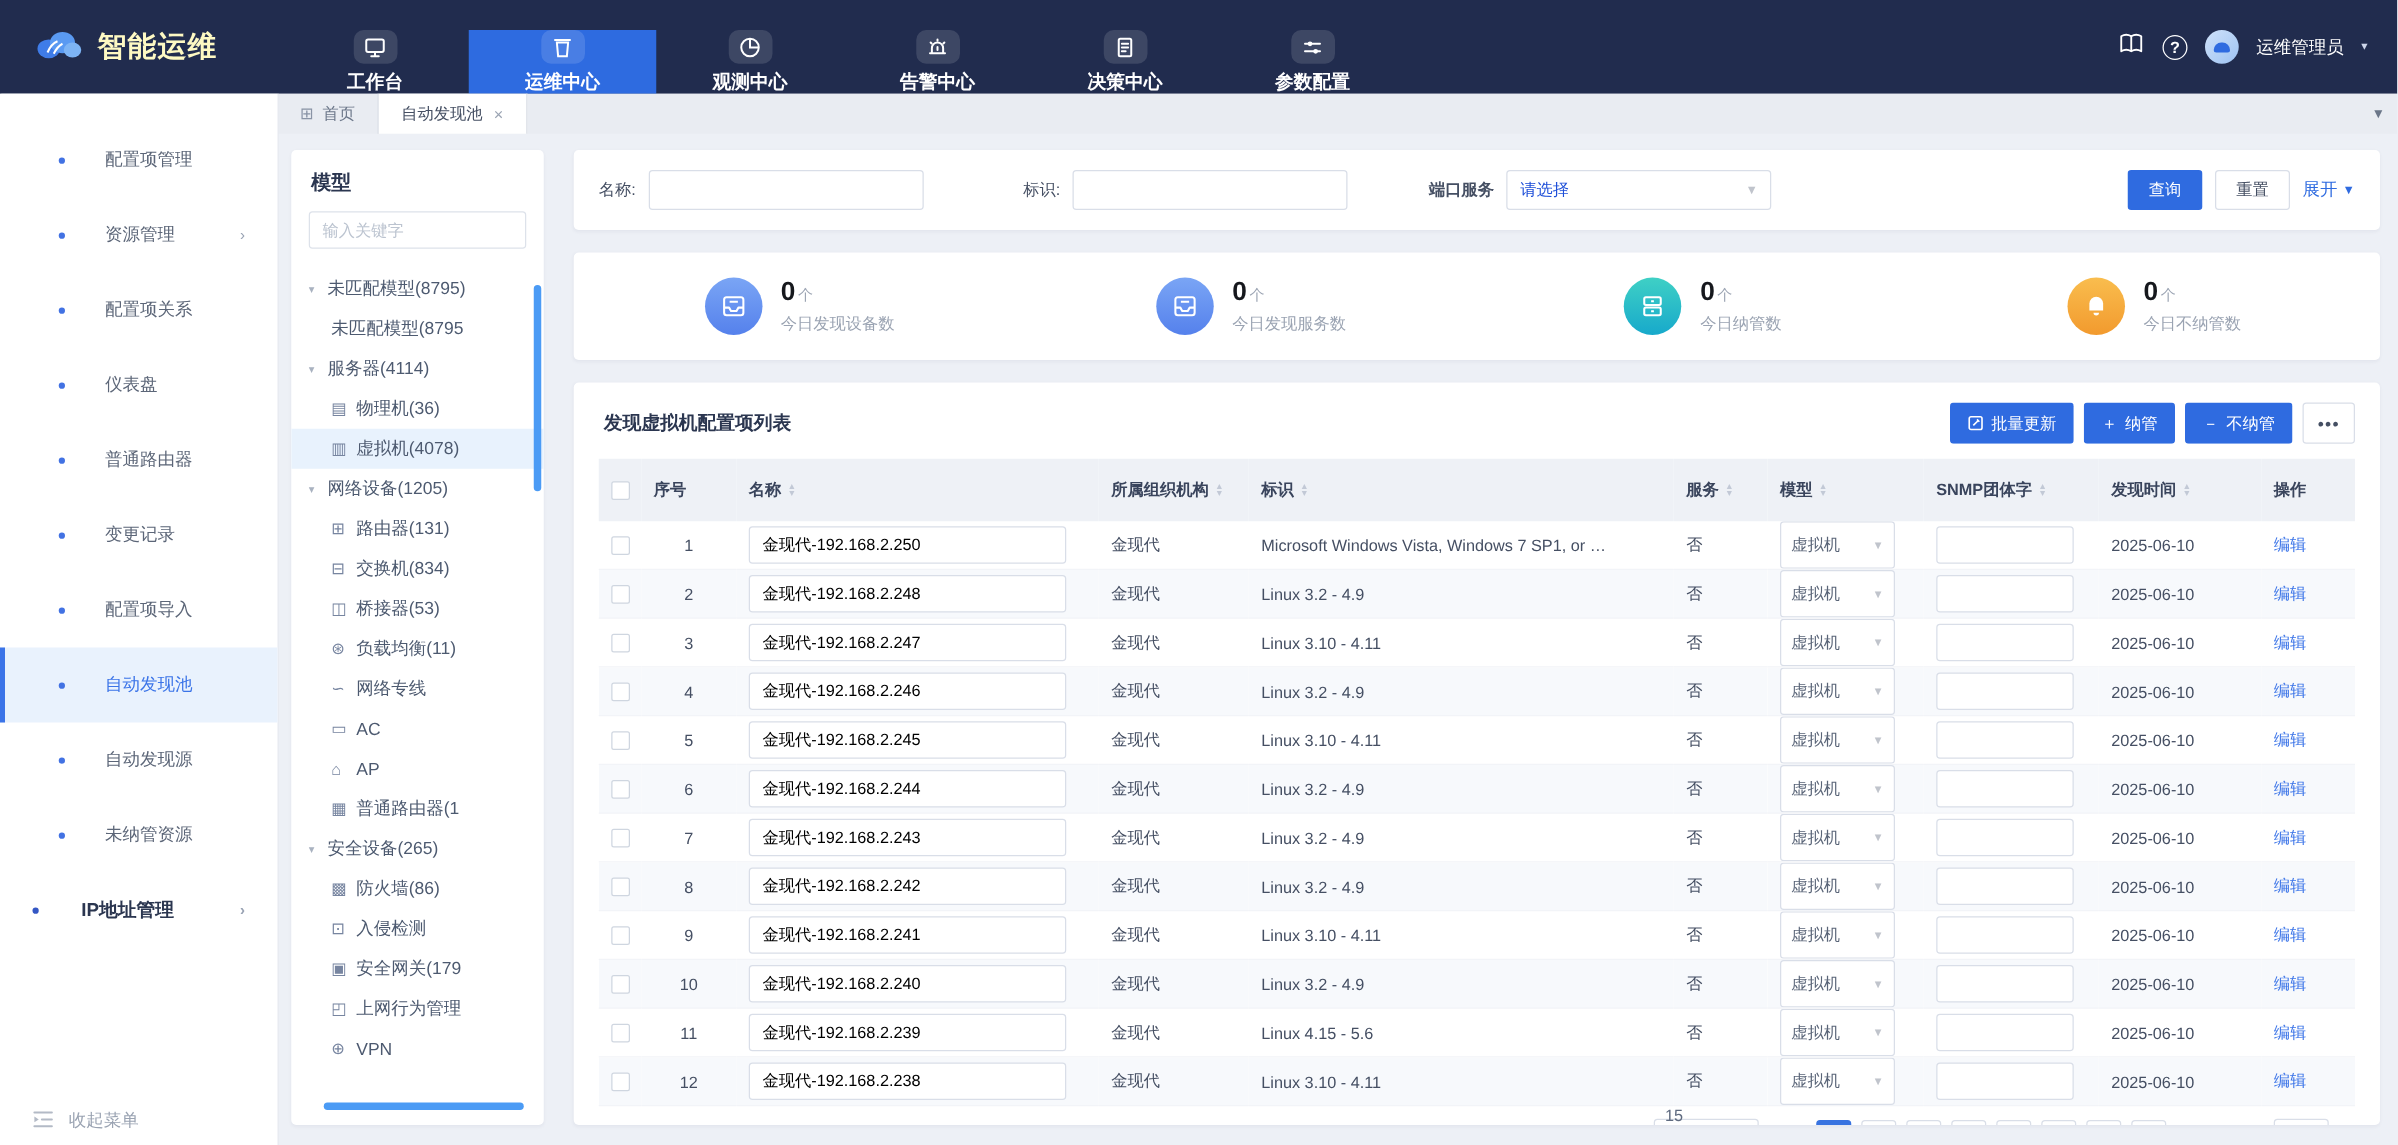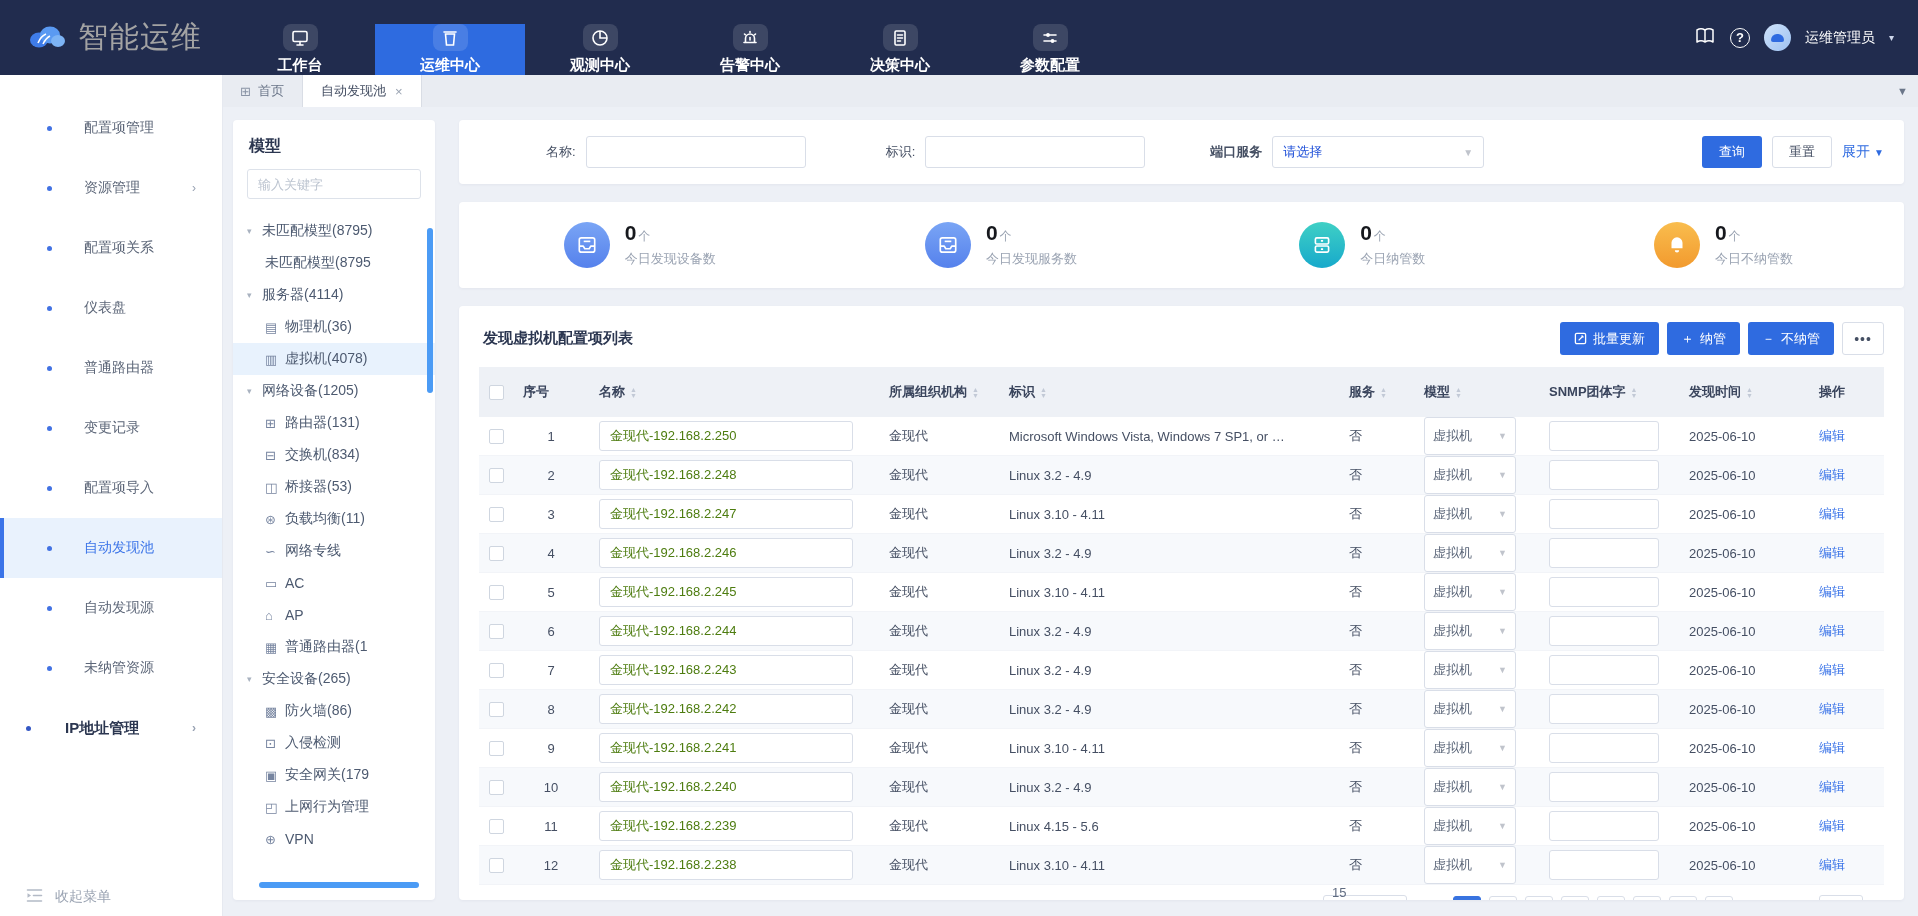--- a/index.html
+++ b/index.html
@@ -2,21 +2,21 @@
 <html><head>
 <meta charset="utf-8">
 <style>
   * { margin:0; padding:0; box-sizing:border-box; }
   body { font-family:"Liberation Sans","DejaVu Sans",sans-serif; background:#edf0f6; }
   .stage { position:relative; width:1918px; height:916px; overflow:hidden; background:#edf0f6; }
 
   
   .navbar { position:absolute; left:0; top:0; width:1918px; height:75px; background:#212c4e; display:flex; align-items:stretch; }
   .logo { width:225px; display:flex; align-items:center; padding-left:26px; gap:10px; }
-  .logo-text { color:#a3a3a3; font-size:30px; font-weight:400; letter-spacing:1px; }
+  .logo-text { color:#fef9c3; font-size:23px; font-weight:700; letter-spacing:1px; }
   .nav-items { display:flex; }
   .nav-item { width:150px; display:flex; flex-direction:column; align-items:center; justify-content:flex-end; gap:5px; cursor:pointer;margin-top:24px; }
   .nav-item.active { background:#2e6be0; }
   .nav-ic { width:35px; height:35px; border-radius:8px; background:rgba(255,255,255,.13); display:flex; align-items:center; justify-content:center; }
   .nav-label { color:#fff; font-size:15px; font-weight:600; }
   .nav-right { position:absolute; right:24px; top:0; height:75px; display:flex; align-items:center; gap:14px; color:#fff; }
   .help-circle { width:20px; height:20px; border:1.6px solid #fff; border-radius:50%; font-size:13px; display:flex; align-items:center; justify-content:center; font-weight:700; }
   .avatar { width:27px; height:27px; border-radius:50%; background:linear-gradient(135deg,#cfe2fa,#9dc2f2); display:flex; align-items:center; justify-content:center; }
   .avatar i { width:13px; height:8px; background:#2f6be0; border-radius:6px 6px 2px 2px; }
   .user-name { font-size:14px; }
@@ -101,21 +101,21 @@
   td { height:38px; font-size:13px; color:#454f63; padding:0 10px; border-bottom:1px solid #f2f4f8; white-space:nowrap; overflow:hidden; text-overflow:ellipsis; }
   tbody tr:nth-child(even) { background:#f7f9fc; }
   .col-cb { width:34px; } .col-idx { width:76px; } .col-name { width:290px; } .col-org { width:120px; }
   .col-ident { width:340px; } .col-svc { width:75px; } .col-model { width:125px; } .col-snmp { width:140px; }
   .col-date { width:130px; } .col-op { width:75px; }
   th.cbc, td.cbc { padding:0; text-align:center; }
   th.idx, td.idx { text-align:center; }
   .cb { display:inline-block; width:15px; height:15px; border:1px solid #cfd6e0; border-radius:2px; background:#fff; vertical-align:middle; cursor:pointer; }
   .sort { display:inline-flex; flex-direction:column; margin-left:5px; vertical-align:middle; line-height:6px; }
   .sort i { font-style:normal; font-size:7px; color:#c2c9d6; }
-  .cell-input { width:94%; height:30px; border:1px solid #d9dee8; border-radius:3px; padding:0 10px; font-size:13px; color:#4d7c0f; outline:0; background:#fff; font-family:inherit; }
+  .cell-input { width:94%; height:30px; border:1px solid #d9dee8; border-radius:3px; padding:0 10px; font-size:13px; color:#000000; outline:0; background:#fff; font-family:inherit; }
   .cell-input.snmp { width:110px; }
   .cell-select { width:92px; height:30px; border:1px solid #d9dee8; border-radius:3px; padding:18px 8px; display:flex; align-items:center; justify-content:space-between; font-size:13px; color:#5a6578; cursor:pointer; background:#fff; }
   .cell-select .car { font-size:9px; color:#c0c4cc; }
   .edit-link { color:#3b74e8; cursor:pointer; }
 
   
   .pager { margin-top:10px; display:flex; align-items:center; justify-content:flex-end; gap:8px; font-size:13px; color:#5f6b80; }
   .pg-size { width:84px; height:30px; border:1px solid #d9dee8; border-radius:3px; padding:0 8px; display:flex; align-items:center; justify-content:space-between; cursor:pointer; margin:0 8px; background:#fff;gap:32px; }
   .pg-size .car { font-size:9px; color:#c0c4cc; }
   .pg-arrow { width:22px; text-align:center; font-size:17px; cursor:pointer; color:#5a6578; }
@@ -439,21 +439,21 @@
           <span class="tl">VPN</span>
         </div>
       </div>
     <div class="v-scroll"></div>
     <div class="h-scroll"></div>
   </div>
 
   <div class="main">
 
     <div class="card filter-card">
-      <span class="f-label" style="margin-left:67px">名称:</span>
+      <span class="f-label" style="">名称:</span>
       <input class="f-input" style="">
       <span class="f-label" style="margin-left:80px">标识:</span>
       <input class="f-input" style="">
       <span class="f-label" style="margin-left:65px;font-weight:700">端口服务</span>
       <div class="f-select">
         <span class="ph">请选择</span>
         <span class="car">▼</span>
       </div>
       <div style="margin-left:auto;display:flex;align-items:center;gap:10px">
         <button class="btn btn-primary">查询</button>

